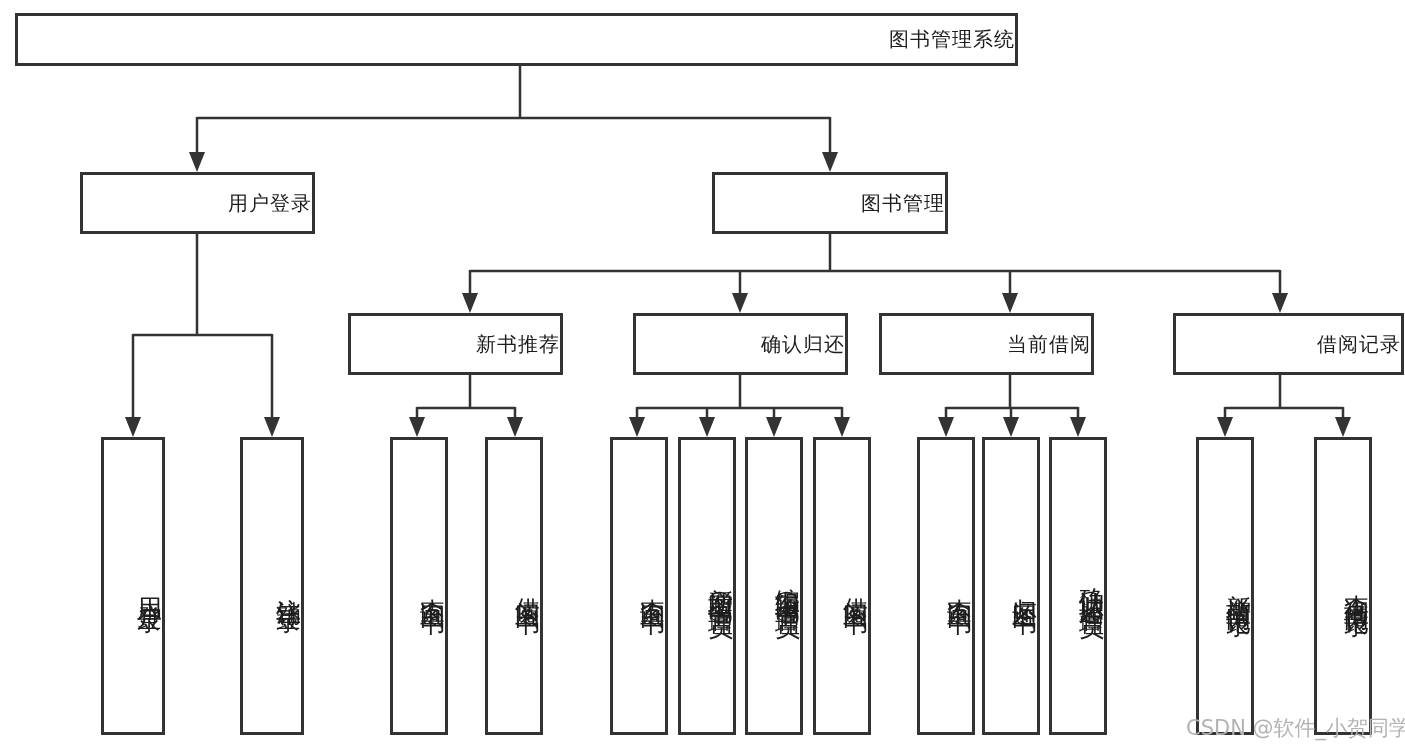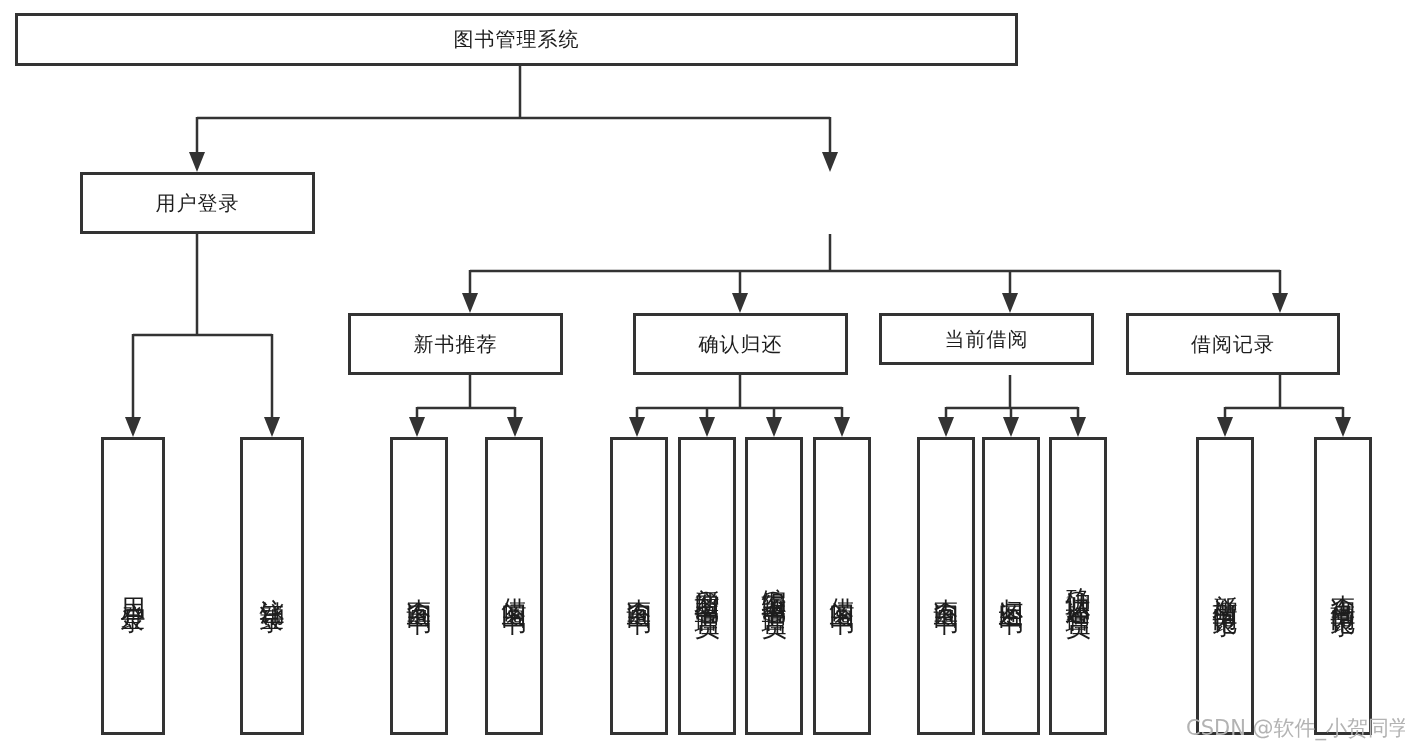--- a/index.html
+++ b/index.html
@@ -24,21 +24,21 @@
     left: 0; top: 0;
     width: 1405px; height: 747px;
     color: var(--line);
   }
   .box {
     position: absolute;
     border: 3px solid var(--box_border);
     background: var(--background);
     display: flex;
     align-items: center;
-    justify-content: center;
+    justify-content: flex-end;
     color: var(--text);
   }
   .box.h .label {
     font-size: 20px;
     letter-spacing: 1px;
     white-space: nowrap;
   }
   .box.v .label {
     writing-mode: vertical-rl;
     font-size: 25px;
@@ -93,31 +93,34 @@
     </g>
   </svg>
 
   <div class="box h" style="left:15px;top:13px;width:1003px;height:53px">
     <span class="label">图书管理系统</span>
   </div>
 
   <div class="box h" style="left:80px;top:172px;width:235px;height:62px">
     <span class="label">用户登录</span>
   </div>
+  <div class="box h" style="left:712px;top:172px;width:236px;height:62px">
+    <span class="label">图书管理</span>
+  </div>
 
   <div class="box h" style="left:348px;top:313px;width:215px;height:62px">
     <span class="label">新书推荐</span>
   </div>
   <div class="box h" style="left:633px;top:313px;width:215px;height:62px">
     <span class="label">确认归还</span>
   </div>
-  <div class="box h" style="left:879px;top:313px;width:215px;height:52px">
+  <div class="box h" style="left:879px;top:313px;width:215px;height:62px">
     <span class="label">当前借阅</span>
   </div>
-  <div class="box h" style="left:1126px;top:313px;width:214px;height:62px">
+  <div class="box h" style="left:1173px;top:313px;width:231px;height:62px">
     <span class="label">借阅记录</span>
   </div>
 
   <div class="box v" style="left:101px;top:437px;width:64px;height:298px">
     <span class="label">用户登录</span>
   </div>
   <div class="box v" style="left:240px;top:437px;width:64px;height:298px">
     <span class="label">注销登录</span>
   </div>
 

